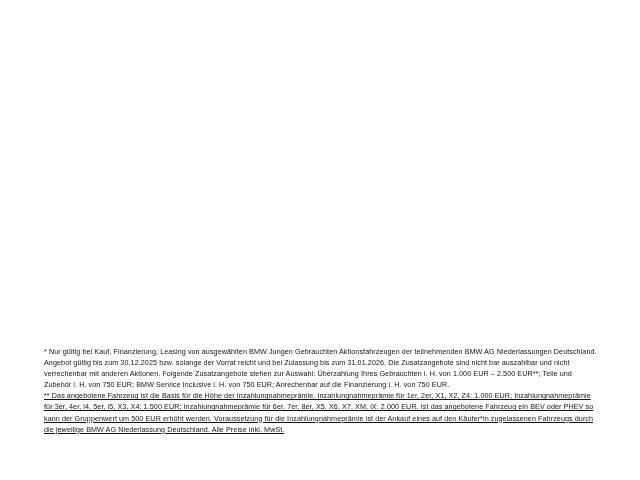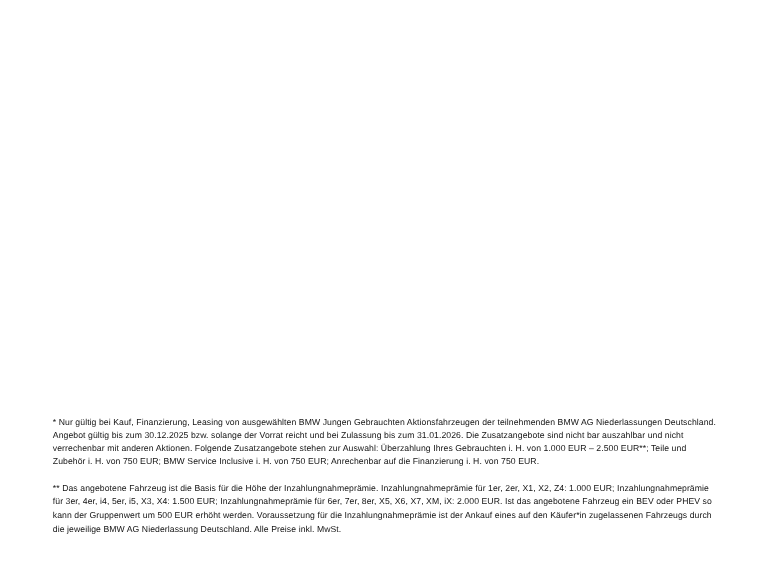--- a/index.html
+++ b/index.html
@@ -31,21 +31,22 @@
     line-height: 11.1px;
     letter-spacing: 0.01em;
     text-align: left;
     margin: 0;
     color: #141414;
   }
   .note + .note {
     margin-top: 0px;
   }
   .note.second {
-    margin-top: 11px;
+    margin-top: 0px;
+    text-decoration: underline;
   }
 </style>
 </head>
 <body>
 
 <div class="page">
   <div class="footnotes">
     <p class="note first">* Nur gültig bei Kauf, Finanzierung, Leasing von ausgewählten BMW Jungen Gebrauchten Aktionsfahrzeugen der teilnehmenden BMW AG Niederlassungen Deutschland. Angebot gültig bis zum 30.12.2025 bzw. solange der Vorrat reicht und bei Zulassung bis zum 31.01.2026. Die Zusatzangebote sind nicht bar auszahlbar und nicht verrechenbar mit anderen Aktionen. Folgende Zusatzangebote stehen zur Auswahl: Überzahlung Ihres Gebrauchten i. H. von 1.000 EUR – 2.500 EUR**; Teile und Zubehör i. H. von 750 EUR; BMW Service Inclusive i. H. von 750 EUR; Anrechenbar auf die Finanzierung i. H. von 750 EUR.</p>
     <p class="note second">** Das angebotene Fahrzeug ist die Basis für die Höhe der Inzahlungnahmeprämie. Inzahlungnahmeprämie für 1er, 2er, X1, X2, Z4: 1.000 EUR; Inzahlungnahmeprämie für 3er, 4er, i4, 5er, i5, X3, X4: 1.500 EUR; Inzahlungnahmeprämie für 6er, 7er, 8er, X5, X6, X7, XM, iX: 2.000 EUR. Ist das angebotene Fahrzeug ein BEV oder PHEV so kann der Gruppenwert um 500 EUR erhöht werden. Voraussetzung für die Inzahlungnahmeprämie ist der Ankauf eines auf den Käufer*in zugelassenen Fahrzeugs durch die jeweilige BMW AG Niederlassung Deutschland. Alle Preise inkl. MwSt.</p>
   </div>

